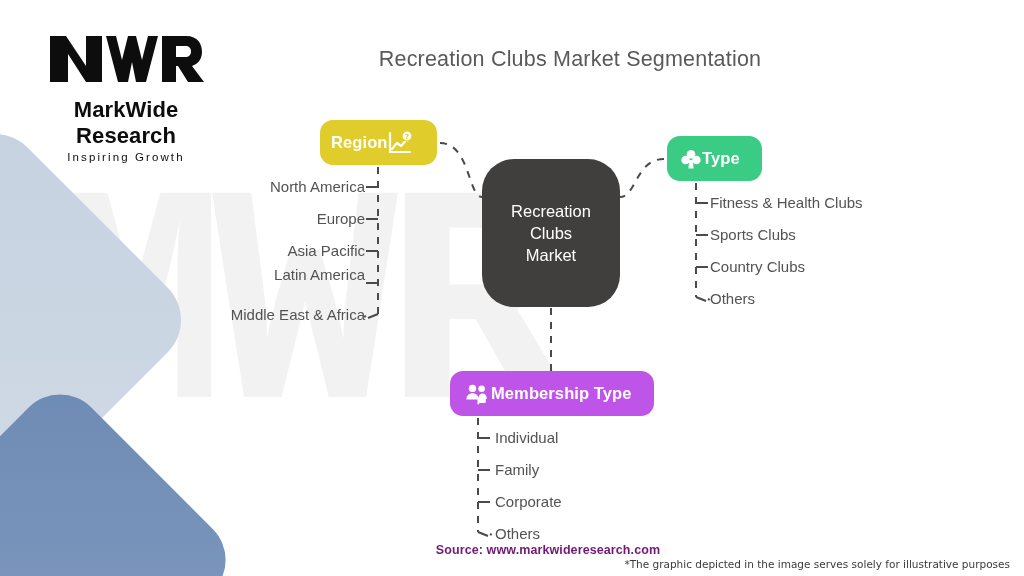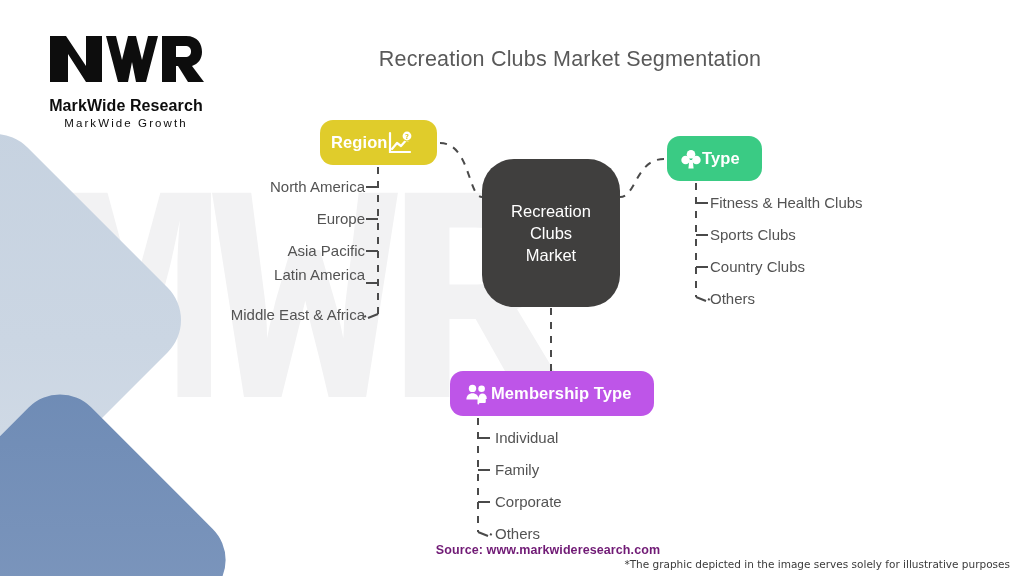--- a/index.html
+++ b/index.html
@@ -76,21 +76,21 @@
   .logo-mark {
     font-family: "DejaVu Sans", sans-serif;
     font-size: 52px;
     font-weight: 700;
     letter-spacing: -5px;
     line-height: 54px;
     color: #0d0d0d;
   }
   .logo-name {
     margin-top: 2px;
-    font-size: 16px;
+    font-size: 22px;
     font-weight: 700;
     letter-spacing: 0.1px;
     color: #0d0d0d;
   }
   .logo-tagline {
     margin-top: 2px;
     font-size: 11.5px;
     font-weight: 400;
     letter-spacing: 2.1px;
     color: #0d0d0d;
@@ -255,21 +255,21 @@
 
   <div class="logo-block">
     <div class="logo-mark">
       <svg width="160" height="56" viewBox="0 0 160 56" aria-hidden="true">
         <path d="M4 52 L4 6 L20 6 L40 36 L40 6 L56 6 L56 52 L40 52 L22 24 L22 52 Z" fill="#0d0d0d"></path>
         <path d="M60 6 L70 6 L76 30 L82 6 L90 6 L96 30 L102 6 L112 6 L100 52 L90 52 L86 32 L82 52 L72 52 Z" fill="#0d0d0d"></path>
         <path d="M116 6 L140 6 C152 6 156 14 156 22 C156 29 152 34 146 36 L158 52 L142 52 L132 36 L130 36 L130 52 L116 52 Z M130 16 L130 27 L139 27 C143 27 145 25 145 21.5 C145 18 143 16 139 16 Z" fill="#0d0d0d"></path>
       </svg>
     </div>
     <div class="logo-name">MarkWide Research</div>
-    <div class="logo-tagline">MarkWide Growth</div>
+    <div class="logo-tagline">Inspiring Growth</div>
   </div>
 
   <div class="page-title">Recreation Clubs Market Segmentation</div>
 
   <div class="diagram">
 
     <svg class="connectors" width="1024" height="576">
       <g fill="none" stroke="#4a4a4a" stroke-width="2" stroke-dasharray="7,7" stroke-linecap="butt">
 
         <path d="M440 143 C 470 143 468 197 482 197"></path>

